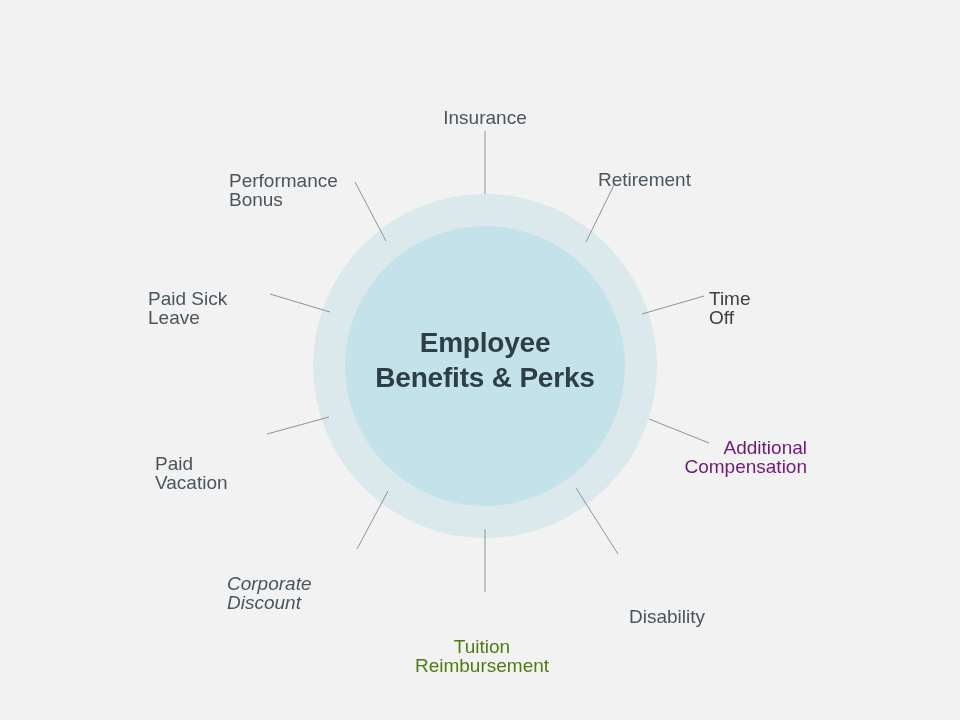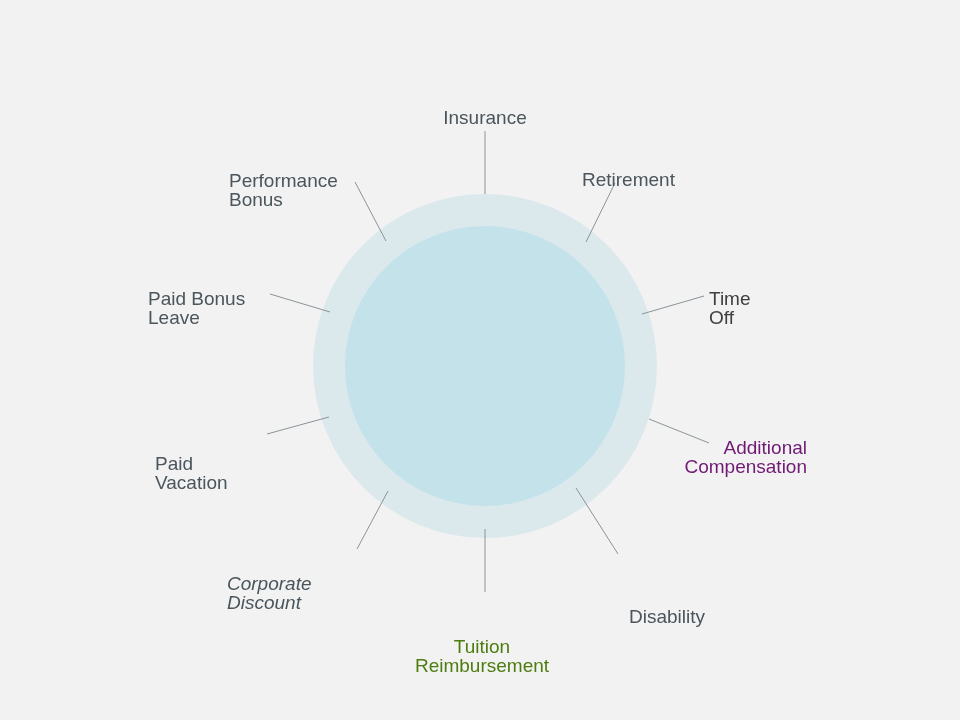--- a/index.html
+++ b/index.html
@@ -64,29 +64,31 @@
         <line x1="649" y1="419" x2="709" y2="443" stroke="#8a9499" stroke-width="1"></line>
         <line x1="576" y1="488" x2="618" y2="554" stroke="#8a9499" stroke-width="1"></line>
         <line x1="485" y1="529" x2="485" y2="592" stroke="#8a9499" stroke-width="1"></line>
         <line x1="388" y1="491" x2="357" y2="549" stroke="#8a9499" stroke-width="1"></line>
         <line x1="329" y1="417" x2="267" y2="434" stroke="#8a9499" stroke-width="1"></line>
         <line x1="330" y1="312" x2="270" y2="294" stroke="#8a9499" stroke-width="1"></line>
         <line x1="386" y1="241" x2="355" y2="182" stroke="#8a9499" stroke-width="1"></line>
       </g>
   </svg>
 
+  <div class="hub-title" style="color: rgb(45, 62, 69); left: 313px; width: 344px;">Employee
+Benefits &amp; Perks</div>
 
   <div id="labels">
       <div class="node-label align-center" style="left: 443px; top: 108px; width: 84px; color: rgb(74, 85, 92);">Insurance</div>
-      <div class="node-label align-left" style="left: 582px; top: 155px; width: 90px; color: rgb(74, 85, 92);">Retirement</div>
+      <div class="node-label align-left" style="left: 598px; top: 155px; width: 90px; color: rgb(74, 85, 92);">Retirement</div>
       <div class="node-label align-left" style="left: 709px; top: 274px; width: 70px; color: #404040;">Time Off</div>
       <div class="node-label align-right" style="left: 677px; top: 438px; width: 130px; color: #701a75;">Additional
 Compensation</div>
       <div class="node-label align-left" style="left: 629px; top: 592px; width: 74px; color: rgb(74, 85, 92);">Disability</div>
       <div class="node-label align-center" style="left: 414px; top: 637px; width: 136px; color: #4d7c0f;">Tuition
 Reimbursement</div>
       <div class="node-label align-left" style="left: 227px; top: 559px; width: 146px; color: rgb(74, 85, 92); font-style: italic;">Corporate Discount</div>
       <div class="node-label align-left" style="left: 155px; top: 439px; width: 105px; color: rgb(74, 85, 92);">Paid Vacation</div>
-      <div class="node-label align-left" style="left: 148px; top: 274px; width: 118px; color: rgb(74, 85, 92);">Paid Bonus Leave</div>
+      <div class="node-label align-left" style="left: 148px; top: 274px; width: 118px; color: rgb(74, 85, 92);">Paid Sick Leave</div>
       <div class="node-label align-left" style="left: 229px; top: 156px; width: 146px; color: rgb(74, 85, 92);">Performance Bonus</div>
     </div>
 
 </div>
 
 </body></html>

